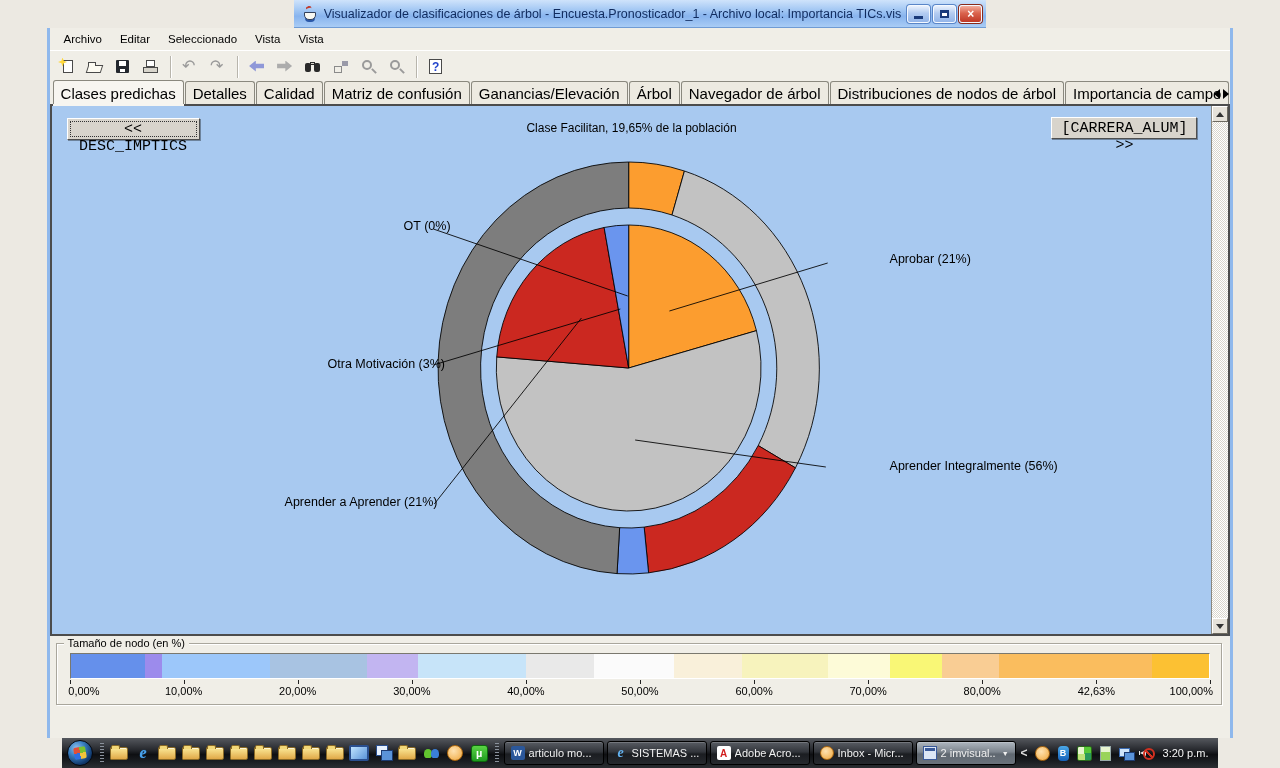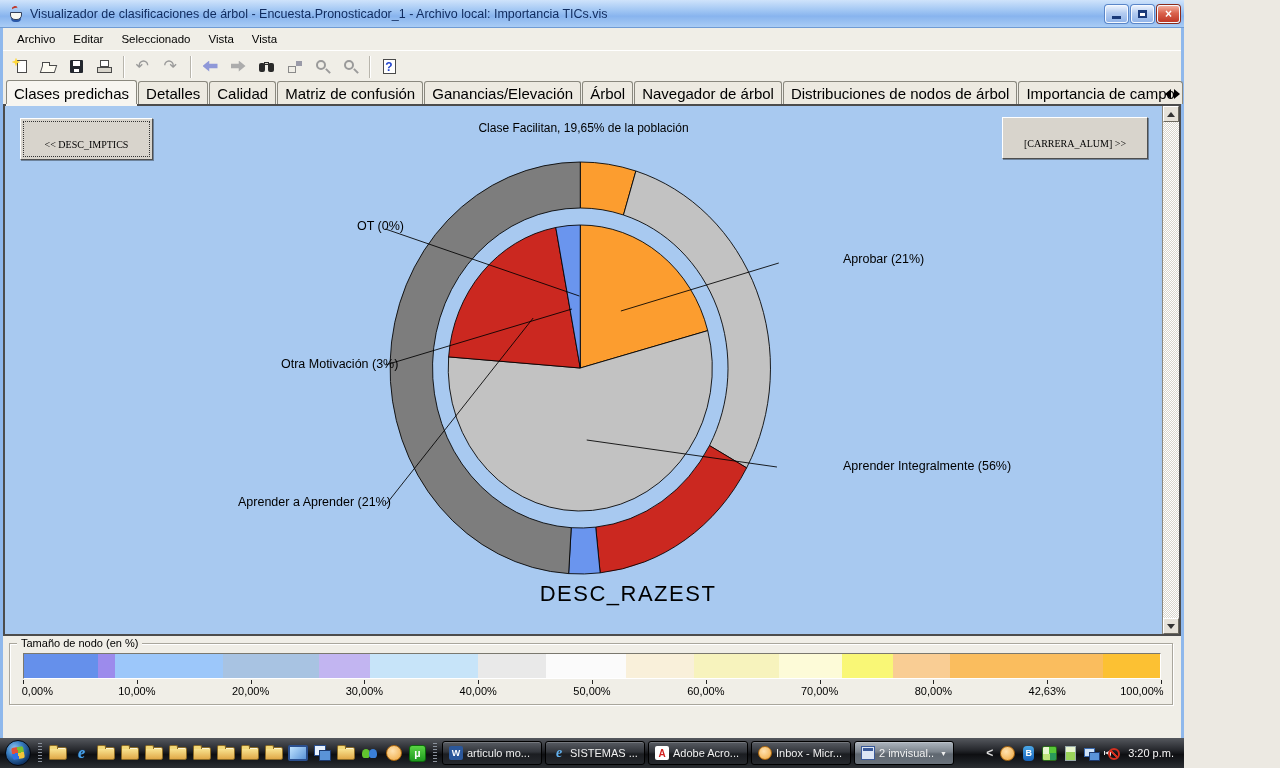--- a/index.html
+++ b/index.html
@@ -1,18 +1,18 @@
 <!DOCTYPE html>
 <html><head>
 <meta charset="utf-8">
 <style>
   html,body{margin:0;padding:0;width:1280px;height:768px;overflow:hidden;
     font-family:"Liberation Sans",sans-serif;background:#ECE9E2;}
   *{box-sizing:border-box;}
-  .screen{width:1184px;height:768px;display:flex;flex-direction:column;}
+  .screen{width:1280px;height:768px;display:flex;flex-direction:column;align-items:center;}
 
   
   .titlebar{height:28px;flex:none;display:flex;align-items:center;gap:6px;padding:0 4px 0 7px;
     background:linear-gradient(180deg,#CFE3FB 0%,#A5C9F4 35%,#88B4EE 60%,#A9CCF5 100%);
     border-bottom:1px solid #6F9BD4;}
   .appicon{width:17px;height:17px;position:relative;flex:none;}
   .appicon::before{content:"";position:absolute;left:3px;top:7px;width:10px;height:6px;background:#F8F8F2;
     border:1px solid #33415c;border-radius:0 0 5px 5px;box-shadow:0 3px 0 -1px #2A58A8;}
   .appicon::after{content:"";position:absolute;left:5px;top:1px;width:6px;height:4px;
     border-top:2px solid #C0392B;border-radius:50%;transform:rotate(-12deg);}
@@ -67,23 +67,23 @@
   .tab.active{background:#F7F5F0;padding-top:4px;position:relative;z-index:2;box-shadow:0 2px 0 #F7F5F0;}
   .tabscroll{position:absolute;right:1px;bottom:5px;display:flex;gap:3px;}
   .tsl{width:0;height:0;border:5px solid transparent;border-right:6px solid #000;border-left:none;}
   .tsr{width:0;height:0;border:5px solid transparent;border-left:6px solid #000;border-right:none;}
 
   
   .chartwrap{height:532px;flex:none;display:flex;border:2px solid #4C4C4C;background:#A8C9F0;position:relative;z-index:1;}
   .chartregion{flex:1;position:relative;overflow:hidden;}
   #chartsvg{position:absolute;left:0;top:0;width:100%;height:100%;}
   .chartheader{position:absolute;top:15px;left:0;right:0;text-align:center;font-size:12px;color:#000;}
-  .navbtn{position:absolute;font-size:10px;height:22px;background:#D8D4CC;color:#000;
-    border:1px solid;border-color:#FFF #4E4E4E #4E4E4E #FFF;box-shadow:1px 1px 0 rgba(0,0,0,.35);padding:20px 6px;
-    font-family:Liberation Serif, serif;}
+  .navbtn{position:absolute;font-size:15px;height:22px;background:#D8D4CC;color:#000;
+    border:1px solid;border-color:#FFF #4E4E4E #4E4E4E #FFF;box-shadow:1px 1px 0 rgba(0,0,0,.35);padding:2px 6px;
+    font-family:Liberation Mono, monospace;}
   .navbtn.left{left:15px;top:12px;width:133px;outline:1px dotted #333;outline-offset:-4px;}
   .navbtn.right{right:14px;top:11px;width:146px;}
   .callout{position:absolute;font-size:12.5px;color:#000;white-space:nowrap;}
   .axisfield{position:absolute;top:475px;left:623px;transform:translateX(-50%);font-size:22px;letter-spacing:1.5px;color:#000;}
   .vscroll{width:17px;flex:none;display:flex;flex-direction:column;border-left:1px solid #8A887E;
     background-image:conic-gradient(#FFF 25%,#D9D6CD 0 50%,#FFF 0 75%,#D9D6CD 0);background-size:2px 2px;}
   .sbtn{height:16px;flex:none;background:#E6E2D9;border:1px solid;border-color:#FFF #6D6A60 #6D6A60 #FFF;
     display:flex;align-items:center;justify-content:center;}
   .sbtn.up::before{content:"";border:4px solid transparent;border-bottom:5px solid #333;margin-top:-4px;}
   .sbtn.down::before{content:"";border:4px solid transparent;border-top:5px solid #333;margin-bottom:-4px;}
@@ -270,21 +270,20 @@
             <path d="M623 262L596.4666712023826 121.48315950421627A143 143 0 0 1 623 119Z" fill="#6A95EE" stroke="#000" stroke-width="0.9"></path>
             <line x1="412" y1="123" x2="622" y2="190" stroke="#000" stroke-width="0.9"></line>
             <line x1="838" y1="157" x2="667" y2="205" stroke="#000" stroke-width="0.9"></line>
             <line x1="412" y1="259" x2="614" y2="203" stroke="#000" stroke-width="0.9"></line>
             <line x1="413" y1="398" x2="572" y2="212" stroke="#000" stroke-width="0.9"></line>
             <line x1="836" y1="361" x2="630" y2="334" stroke="#000" stroke-width="0.9"></line>
           </svg>
         <button class="navbtn left">&lt;&lt; DESC_IMPTICS</button>
         <div class="chartheader">Clase Facilitan, 19,65% de la población</div>
         <button class="navbtn right">[CARRERA_ALUM] &gt;&gt;</button>
-        <div class="axisfield">DESC_RAZEST</div>
       <div class="callout" style="left: 352px; top: 113px;">OT (0%)</div>
           <div class="callout" style="left: 838px; top: 146px;">Aprobar (21%)</div>
           <div class="callout" style="left: 276px; top: 251px;">Otra Motivación (3%)</div>
           <div class="callout" style="left: 233px; top: 389px;">Aprender a Aprender (21%)</div>
           <div class="callout" style="left: 838px; top: 353px;">Aprender Integralmente (56%)</div>
         </div>
       <div class="vscroll">
         <span class="sbtn up"></span>
         <span class="strack"></span>
         <span class="sbtn down"></span>

